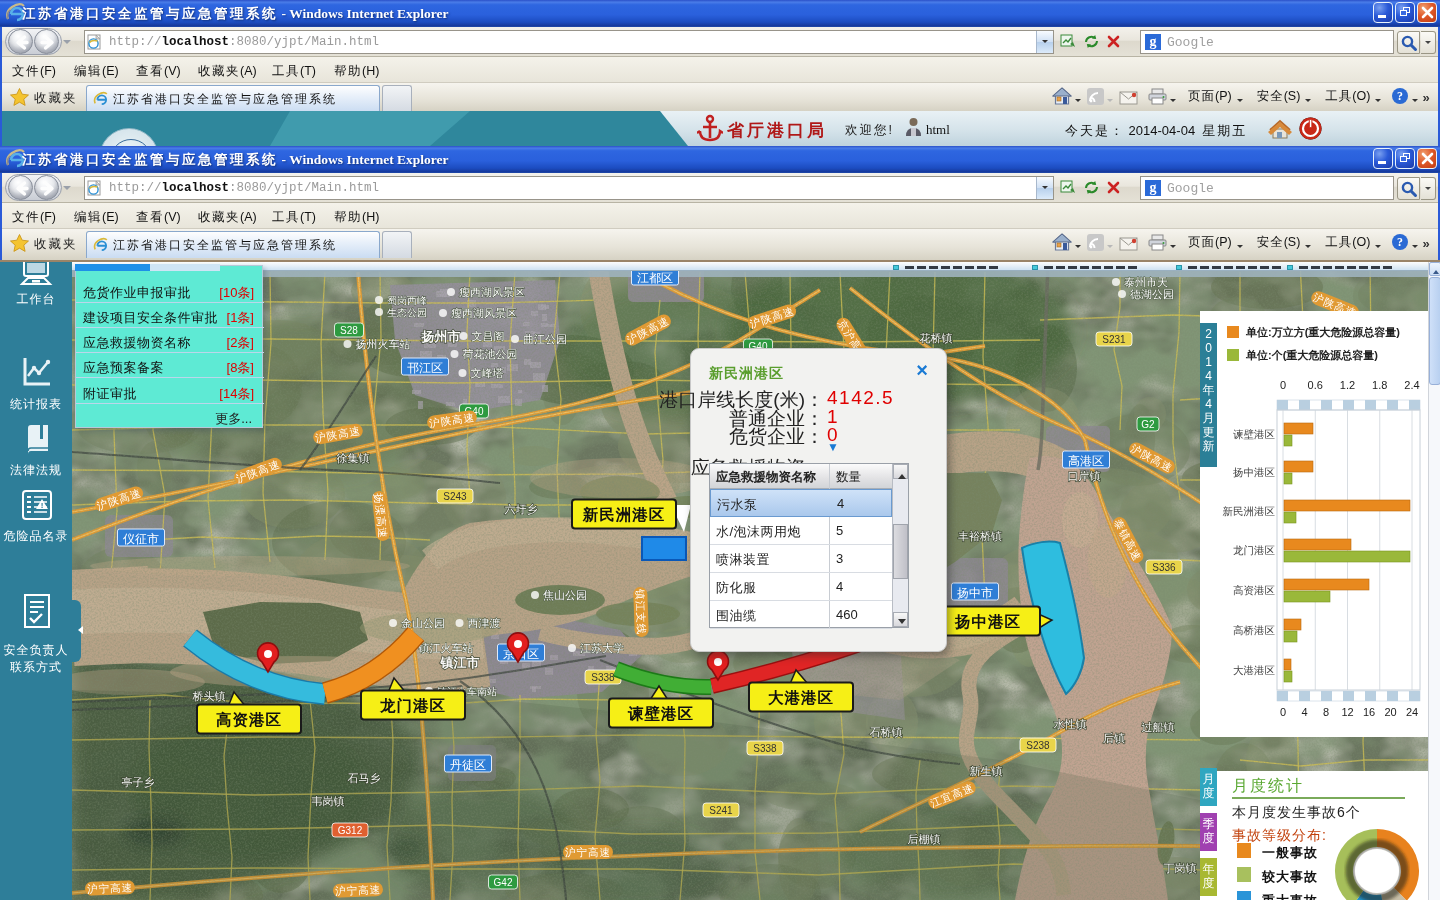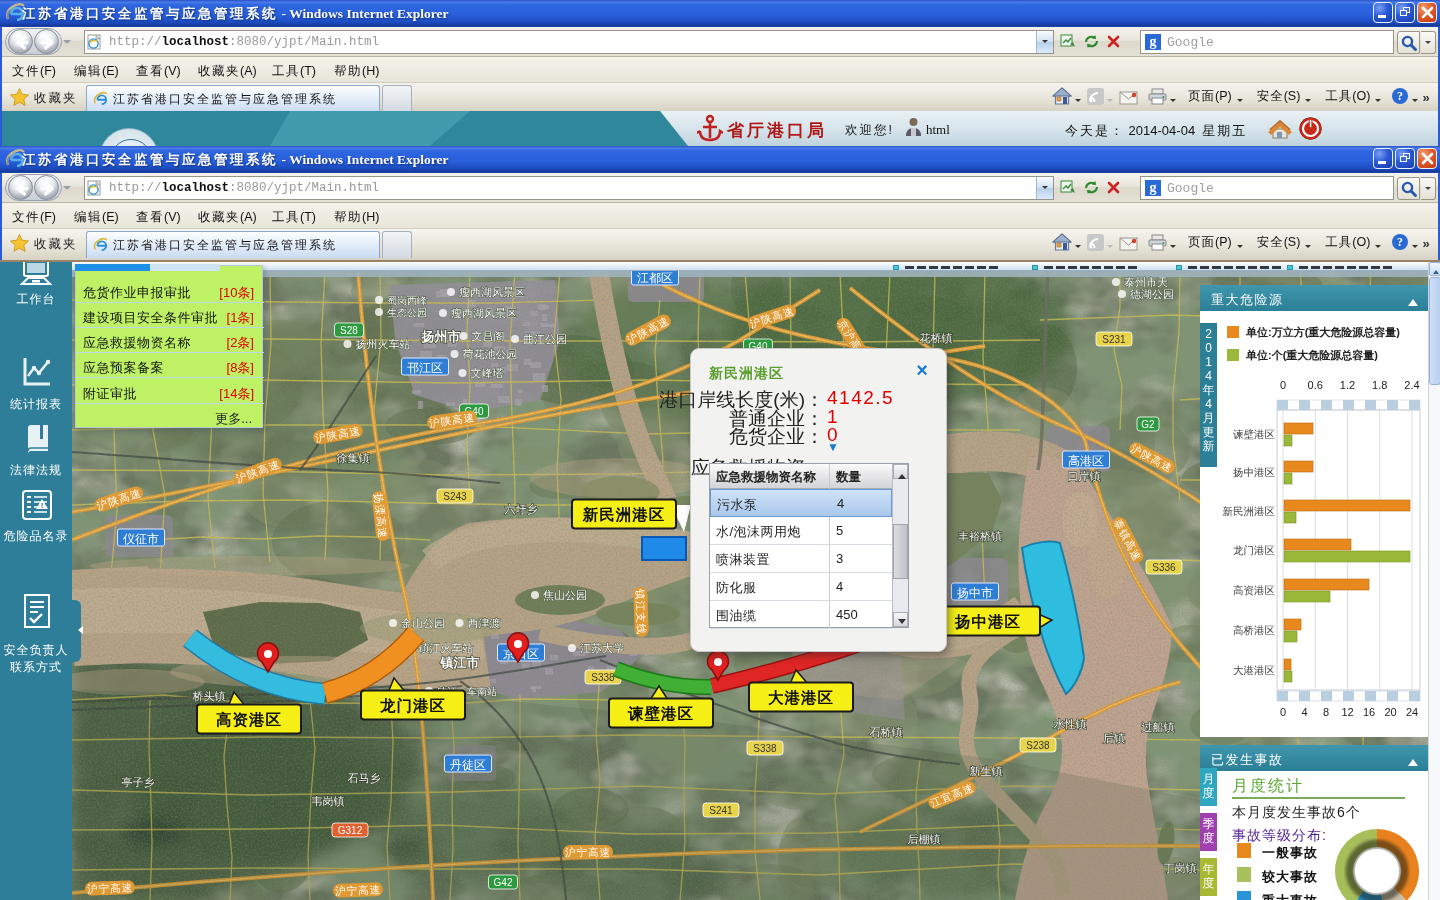--- a/index.html
+++ b/index.html
@@ -351,34 +351,34 @@
 <style>
 #sliver{position:absolute;left:0;top:262px;width:1440px;height:9px;background:linear-gradient(#fdfdfd,#cfe2f2);border-bottom:1px solid #9ab0c0}
 #sidebar{position:absolute;left:0;top:262px;width:72px;height:638px;background:#2e7e99}
 #sidebar .lbl{position:absolute;width:72px;text-align:center;color:#fff;font-size:12px;letter-spacing:1px}
 #sbhandle{position:absolute;left:72px;top:600px;width:9px;height:62px;background:#2e7e99;border-radius:0 6px 6px 0;z-index:5}
 #sbhandle:after{content:"";position:absolute;left:2px;top:26px;border:4px solid transparent;border-right:5px solid #fff}
 #vscroll{position:absolute;left:1428px;top:262px;width:12px;height:638px;background:#f6f8fb;border-left:1px solid #d0d4da}
 #vsup{position:absolute;left:0;top:0;width:12px;height:14px;background:linear-gradient(#eef4fc,#cddef5);border:1px solid #98b0d8;border-radius:2px}
 #vsup:after{content:"";position:absolute;left:2.5px;top:4px;border:3px solid transparent;border-bottom:4px solid #3a5a8a}
 #vsthumb{position:absolute;left:0;top:15px;width:12px;height:108px;background:linear-gradient(90deg,#cfe0f8,#b8d0f0);border:1px solid #98b0d8;border-radius:3px}
-#dropmenu{position:absolute;left:75px;top:265px;width:188px;height:163px;background:#bef264;border:1px solid #b8c8d8;box-shadow:2px 3px 5px rgba(60,80,100,.35);z-index:20}
+#dropmenu{position:absolute;left:75px;top:265px;width:188px;height:163px;background:#5eead4;border:1px solid #b8c8d8;box-shadow:2px 3px 5px rgba(60,80,100,.35);z-index:20}
 .dmi{position:absolute;left:0;width:188px;height:23px;border-bottom:1px solid #bcd6ea}
 .dmi .t{position:absolute;left:7px;top:4px;font-size:13px;color:#111;letter-spacing:.5px}
 .dmi .c{position:absolute;right:10px;top:4px;font-size:13px;color:#e00000}
 #dmtabs{position:absolute;left:75px;top:264px;height:7px;width:188px;z-index:21}
 #popup{position:absolute;left:690px;top:348px;width:257px;height:304px;background:#f2f2f0;border:1px solid #c8c8c8;border-radius:9px;box-shadow:3px 4px 8px rgba(40,40,40,.45);z-index:30}
 #popup .ptitle{position:absolute;left:18px;top:16px;font-size:14px;font-weight:bold;color:#5a9e2e;letter-spacing:1px}
 #popup .pclose{position:absolute;right:18px;top:10px;font-size:20px;font-weight:bold;color:#1a7ad4}
 .pline{position:absolute;font-size:19px;color:#222;white-space:nowrap}
 .pline b{color:#e00000;font-weight:normal;letter-spacing:1.5px}
 #ptbl{position:absolute;left:18px;top:114px;width:200px;height:165px;background:#fff;border:1px solid #9aa0a8}
 #ptbl .hdr{position:absolute;left:0;top:0;width:182px;height:25px;background:linear-gradient(#fbfbfb,#e2e2e4 60%,#d2d4d8);border-bottom:1px solid #a8aeb6}
 #ptbl .hdr .h1{position:absolute;left:6px;top:5px;font-size:12.5px;font-weight:bold;color:#222}
-#ptbl .hdr .h2{position:absolute;left:126px;top:5px;font-size:12.5px;font-weight:bold;color:#222}
+#ptbl .hdr .h2{position:absolute;left:126px;top:5px;font-size:12.5px;font-weight:normal;color:#222}
 #ptbl .vline{position:absolute;left:119px;top:0;width:1px;height:165px;background:#c8ccd2}
 .prow{position:absolute;left:0;width:182px;height:28px;border-bottom:1px solid #d8dce2;font-size:13px;color:#222}
 .prow .n{position:absolute;left:6px;top:6px;letter-spacing:.5px}
 .prow .v{position:absolute;left:126px;top:6px}
 .prowsel{background:linear-gradient(#cfe2f8,#aac8ec);border:1px solid #6a9ad0}
 #ptscroll{position:absolute;right:0;top:0;width:16px;height:163px;background:#e8eaf0;border-left:1px solid #b8bcc4}
 .psb{position:absolute;left:0;width:15px;height:15px;background:linear-gradient(#f8f8f8,#d8d8dc);border:1px solid #a8acb4}
 #ptscroll .tri-u{position:absolute;left:3.5px;top:5px;border:4px solid transparent;border-bottom:5px solid #333}
 #ptscroll .tri-d{position:absolute;left:3.5px;top:6px;border:4px solid transparent;border-top:5px solid #333}
 #ptthumb{position:absolute;left:0;top:60px;width:15px;height:55px;background:linear-gradient(90deg,#dcdce0,#c0c0c8);border:1px solid #a0a4ac}
@@ -479,38 +479,34 @@
         <div class="prow" style="top:81px">
           <span class="n">喷淋装置</span>
           <span class="v">3</span>
         </div>
         <div class="prow" style="top:109px">
           <span class="n">防化服</span>
           <span class="v">4</span>
         </div>
         <div class="prow" style="top:137px">
           <span class="n">围油缆</span>
-          <span class="v">450</span>
+          <span class="v">460</span>
         </div>
         <div id="ptscroll">
           <div class="psb" style="top:0">
             <div class="tri-u"></div>
           </div>
           <div class="psb" style="bottom:0">
             <div class="tri-d"></div>
           </div>
           <div id="ptthumb"></div>
         </div>
       </div>
     </div>
     <div class="panel" style="top:285px;height:452px">
-      <div class="phead">
-        <span>重大危险源</span>
-        <div class="up"></div>
-      </div>
       <div class="pbody" style="height:426px">
         <div class="vtab" style="top:12px;height:144px;background:#2b7f97">2<br>0<br>1<br>4<br>年<br>4<br>月<br>更<br>新</div>
         <div style="position:absolute;left:27px;top:15px;width:12px;height:12px;background:#e8891e"></div>
         <div style="position:absolute;left:46px;top:14px;font-size:11px;font-weight:bold;color:#222;letter-spacing:0">单位:万立方(重大危险源总容量)</div>
         <div style="position:absolute;left:27px;top:38px;width:12px;height:12px;background:#9ab83a"></div>
         <div style="position:absolute;left:46px;top:37px;font-size:11px;font-weight:bold;color:#222">单位:个(重大危险源总容量)</div>
         <svg style="position:absolute;left:0;top:60px" width="228" height="366" viewBox="0 0 228 366">
           <text x="83.0" y="18" font-size="11" fill="#222" text-anchor="middle">0</text>
           <text x="115.25" y="18" font-size="11" fill="#222" text-anchor="middle">0.6</text>
           <text x="147.5" y="18" font-size="11" fill="#222" text-anchor="middle">1.2</text>
@@ -563,32 +559,28 @@
           <text x="104.5" y="345" font-size="11" fill="#222" text-anchor="middle">4</text>
           <text x="126.0" y="345" font-size="11" fill="#222" text-anchor="middle">8</text>
           <text x="147.5" y="345" font-size="11" fill="#222" text-anchor="middle">12</text>
           <text x="169.0" y="345" font-size="11" fill="#222" text-anchor="middle">16</text>
           <text x="190.5" y="345" font-size="11" fill="#222" text-anchor="middle">20</text>
           <text x="212.0" y="345" font-size="11" fill="#222" text-anchor="middle">24</text>
         </svg>
       </div>
     </div>
     <div class="panel" style="top:745px;height:155px">
-      <div class="phead">
-        <span>已发生事故</span>
-        <div class="up"></div>
-      </div>
       <div class="pbody" style="height:129px">
         <div class="vtab" style="top:-3px;height:38px;background:#2fa6c0">月<br>度</div>
         <div class="vtab" style="top:42px;height:38px;background:#a040b0">季<br>度</div>
         <div class="vtab" style="top:87px;height:38px;background:#a8b832">年<br>度</div>
         <div style="position:absolute;left:32px;top:5px;font-size:16px;color:#5aa832;letter-spacing:2px">月度统计</div>
         <div style="position:absolute;left:32px;top:26px;width:173px;height:2px;background:#7aaa5a"></div>
         <div style="position:absolute;left:32px;top:33px;font-size:14px;color:#222;letter-spacing:1px">本月度发生事故6个</div>
-        <div style="position:absolute;left:32px;top:56px;font-size:14px;color:#4c1d95;letter-spacing:1px">事故等级分布:</div>
+        <div style="position:absolute;left:32px;top:56px;font-size:14px;color:#c2410c;letter-spacing:1px">事故等级分布:</div>
         <div style="position:absolute;left:37px;top:72px;width:14px;height:15px;background:#e8891e"></div>
         <div style="position:absolute;left:62px;top:73px;font-size:13px;font-weight:bold;color:#111;letter-spacing:1px">一般事故</div>
         <div style="position:absolute;left:37px;top:96px;width:14px;height:15px;background:#a8c05e"></div>
         <div style="position:absolute;left:62px;top:97px;font-size:13px;font-weight:bold;color:#111;letter-spacing:1px">较大事故</div>
         <div style="position:absolute;left:37px;top:120px;width:14px;height:15px;background:#2a94d8"></div>
         <div style="position:absolute;left:62px;top:121px;font-size:13px;font-weight:bold;color:#111;letter-spacing:1px">重大事故</div>
         <svg style="position:absolute;left:130px;top:53px" width="96" height="76" viewBox="0 0 96 76">
           <path d="M47.0 5.0 A42 42 0 0 1 76.7 76.7 L64.0 64.0 A24 24 0 0 0 47.0 23.0 Z" fill="#e8821e"></path>
           <path d="M76.7 76.7 A42 42 0 0 1 54.3 88.4 L51.2 70.6 A24 24 0 0 0 64.0 64.0 Z" fill="#c8bfa8"></path>
           <path d="M54.3 88.4 A42 42 0 0 1 22.9 81.4 L33.2 66.7 A24 24 0 0 0 51.2 70.6 Z" fill="#2196d4"></path>

